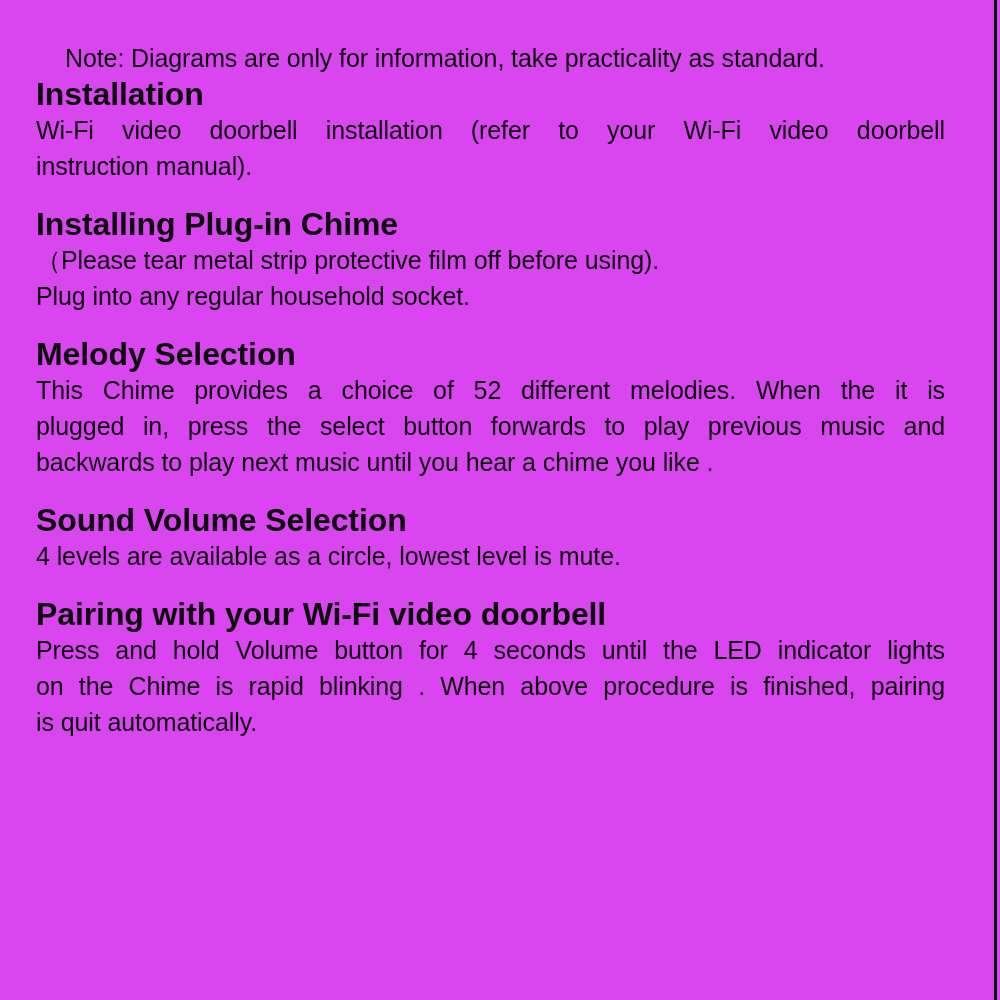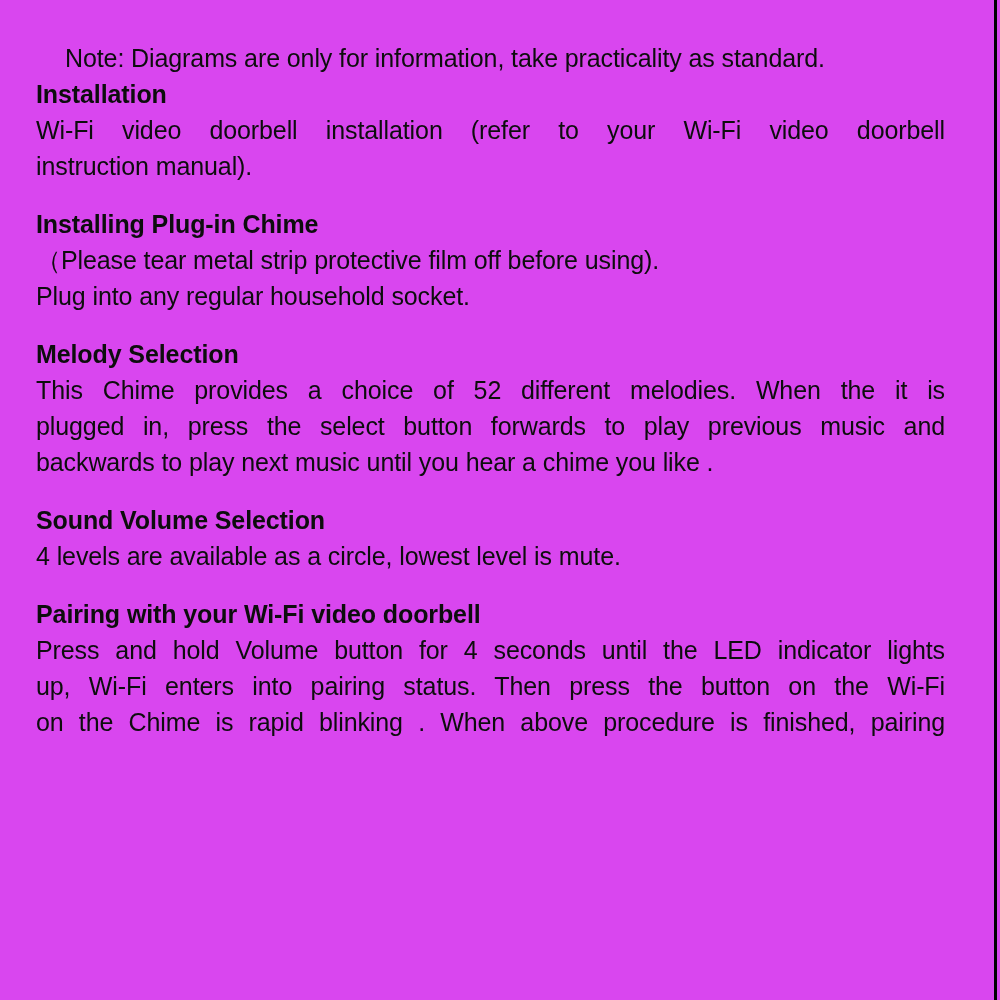--- a/index.html
+++ b/index.html
@@ -30,21 +30,21 @@
     font-size: 25px;
     line-height: 36px;
     letter-spacing: -0.1px;
   }
   .note {
     padding-left: 29px;
   }
   .sec { margin-top: 0; }
   .sec + .sec { margin-top: 22px; }
   .sec h2 {
-    font-size: 25px;
+    font-size: 32px;
     line-height: 36px;
     font-weight: bold;
   }
   
   .jl {
     text-align: justify;
     text-align-last: justify;
   }
   
   .ll {
@@ -79,20 +79,20 @@
     </div>
 
     <div class="sec">
       <h2>Sound Volume Selection</h2>
       <div class="ll">4 levels are available as a circle, lowest level is mute.</div>
     </div>
 
     <div class="sec">
       <h2>Pairing with your Wi-Fi video doorbell</h2>
       <div class="jl">Press and hold Volume button for 4 seconds until the LED indicator lights</div>
-      <div class="jl">up, Wi-Fi enters into pairing status. Then press the button on the Wi-Fi</div>
       <div class="jl">on the Chime is rapid blinking . When above procedure is finished, pairing</div>
+      <div class="ll">is quit automatically.</div>
     </div>
 
   </div>
 
   <div class="edge-line"></div>
 </div>
 
 </body></html>

